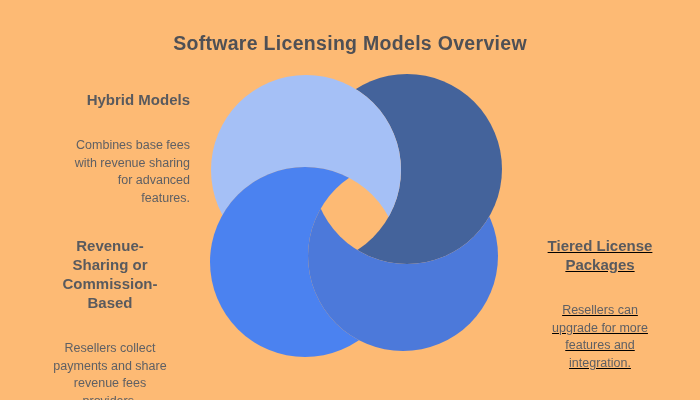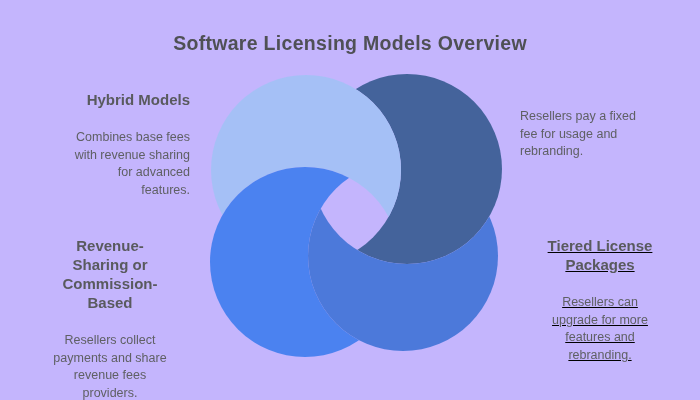--- a/index.html
+++ b/index.html
@@ -1,38 +1,38 @@
 <!DOCTYPE html>
 <html><head>
 <meta charset="utf-8">
 <style>
   html,body { margin:0; padding:0; background:#ffffff; }
   .stage {
     position:relative;
     width:700px; height:400px;
-    background:#c4b5fd;
+    background:#fdba74;
     font-family:"Liberation Sans", sans-serif;
     overflow:hidden;
   }
   .title {
     position:absolute; top:32px; left:0; width:700px;
     text-align:center;
     font-size:19.5px; font-weight:700; letter-spacing:0.3px;
     color:#4f5055;
   }
   .diagram { position:absolute; top:0; left:0; }
   .section { position:absolute; width:160px; }
   .section .heading {
     white-space:pre-line;
     font-size:15px; font-weight:700; line-height:19px;
     color:#595a5e;
   }
   .section .desc {
     white-space:pre-line;
-    margin-top:20px;
+    margin-top:28px;
     font-size:12.5px; font-weight:400; line-height:17.5px;
     color:#5f6064;
   }
   .sec-tl { left:30px;  top:90px;  text-align:right; }
   .sec-tr { left:520px; top:88px;  text-align:left; }
   .sec-bl { left:30px;  top:236px; text-align:center; }
   .sec-br { left:520px; top:236px; text-align:center;text-decoration:underline; }
 </style>
 </head>
 <body>
@@ -70,38 +70,35 @@
 
   <div class="section sec-tl">
     <div class="heading">Hybrid Models</div>
     <div class="desc">Combines base fees
 with revenue sharing
 for advanced
 features.</div>
   </div>
 
   <div class="section sec-tr">
-    <div class="desc">Resellers pay a fixed
-fee for usage and
-rebranding.</div>
   </div>
 
   <div class="section sec-bl">
     <div class="heading">Revenue-
 Sharing or
 Commission-
 Based</div>
     <div class="desc">Resellers collect
 payments and share
 revenue fees
 providers.</div>
   </div>
 
   <div class="section sec-br">
     <div class="heading">Tiered License
 Packages</div>
     <div class="desc">Resellers can
 upgrade for more
 features and
-rebranding.</div>
+integration.</div>
   </div>
 
 </div>
 
 </body></html>

